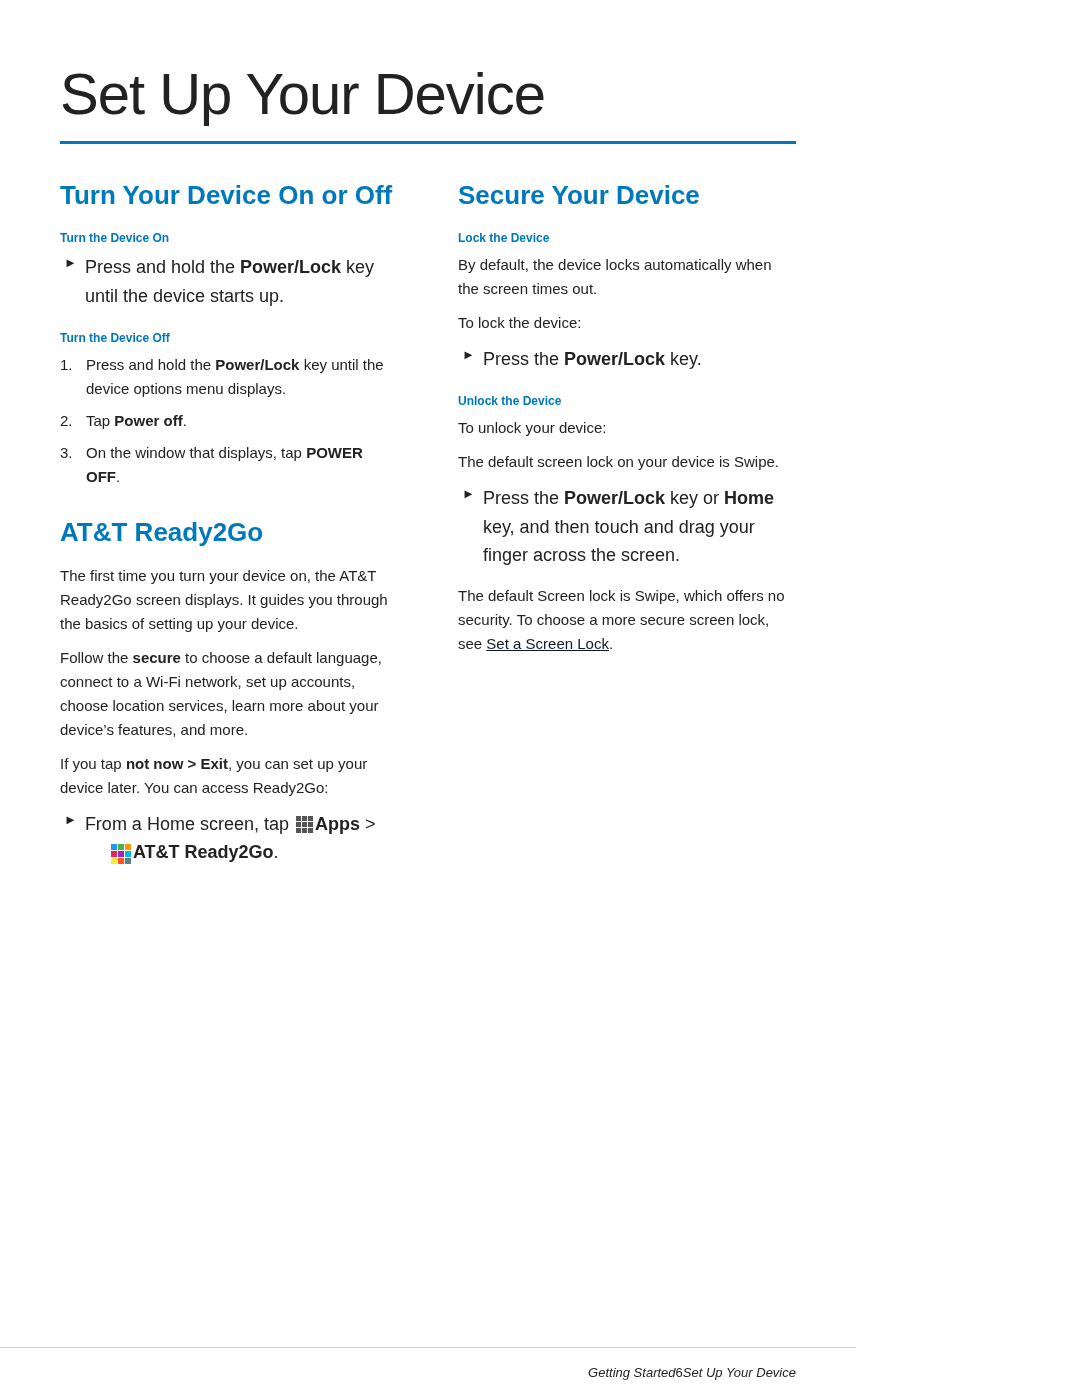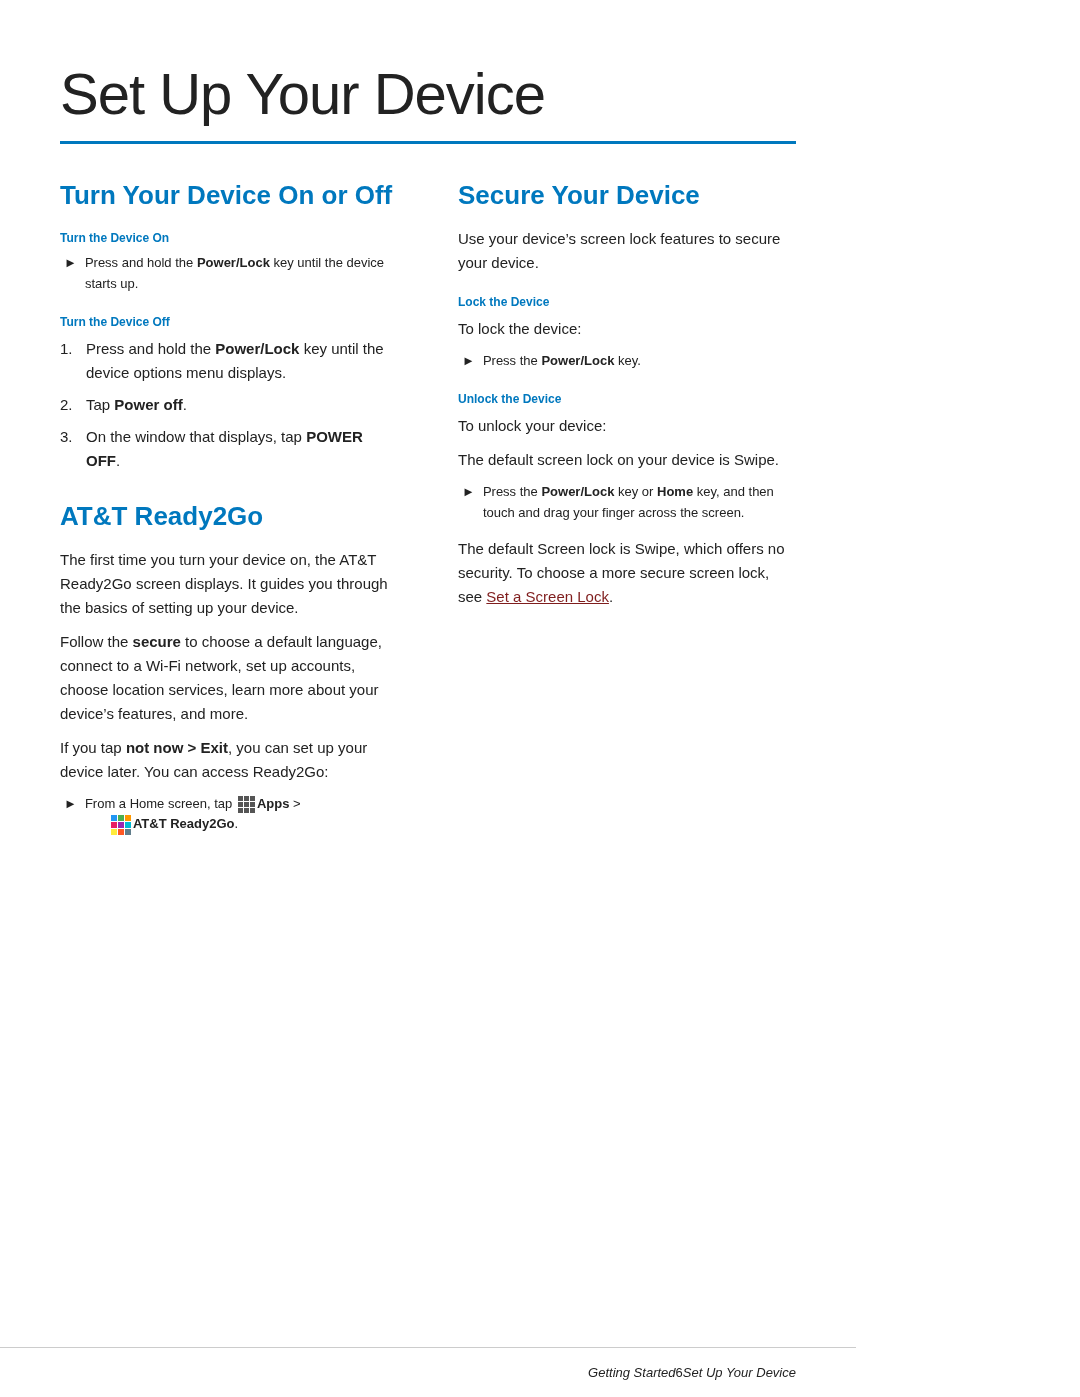--- a/index.html
+++ b/index.html
@@ -86,21 +86,21 @@
 
     .bullet-triangle {
       color: #222;
       font-size: 13px;
       margin-right: 8px;
       margin-top: 2px;
       flex-shrink: 0;
     }
 
     .bullet-text {
-      font-size: 13px;
+      font-size: 18px;
       line-height: 1.6;
     }
 
     
     .numbered-list {
       list-style: none;
       padding: 0;
       margin: 0;
     }
 
@@ -123,21 +123,21 @@
       margin-top: 28px;
     }
 
     
     .subsection-block {
       margin-bottom: 14px;
     }
 
     
     .link-text {
-      color: #7f1d1d;
+      color: #0f172a;
       text-decoration: underline;
     }
 
     .apps-grid {
       display: inline-grid;
       grid-template-columns: repeat(3, 5px);
       grid-template-rows: repeat(3, 5px);
       gap: 1px;
       vertical-align: middle;
       margin: 0 2px;
@@ -280,24 +280,24 @@
           </span>
         </div>
       </div>
 
     </div>
 
     <div class="col-right">
 
       <div class="subsection-block">
         <h2 class="section-heading">Secure Your Device</h2>
-        <p class="body-text">Use your device’s screen lock features to secure your device.</p>
 
         <div class="subsection-block">
           <h3 class="subsection-heading">Lock the Device</h3>
+          <p class="body-text">By default, the device locks automatically when the screen times out.</p>
           <p class="body-text">To lock the device:</p>
           <div class="bullet-item">
             <span class="bullet-triangle">►</span>
             <span class="bullet-text">Press the <strong>Power/Lock</strong> key.</span>
           </div>
         </div>
 
         <div class="subsection-block">
           <h3 class="subsection-heading">Unlock the Device</h3>
           <p class="body-text">To unlock your device:</p>

